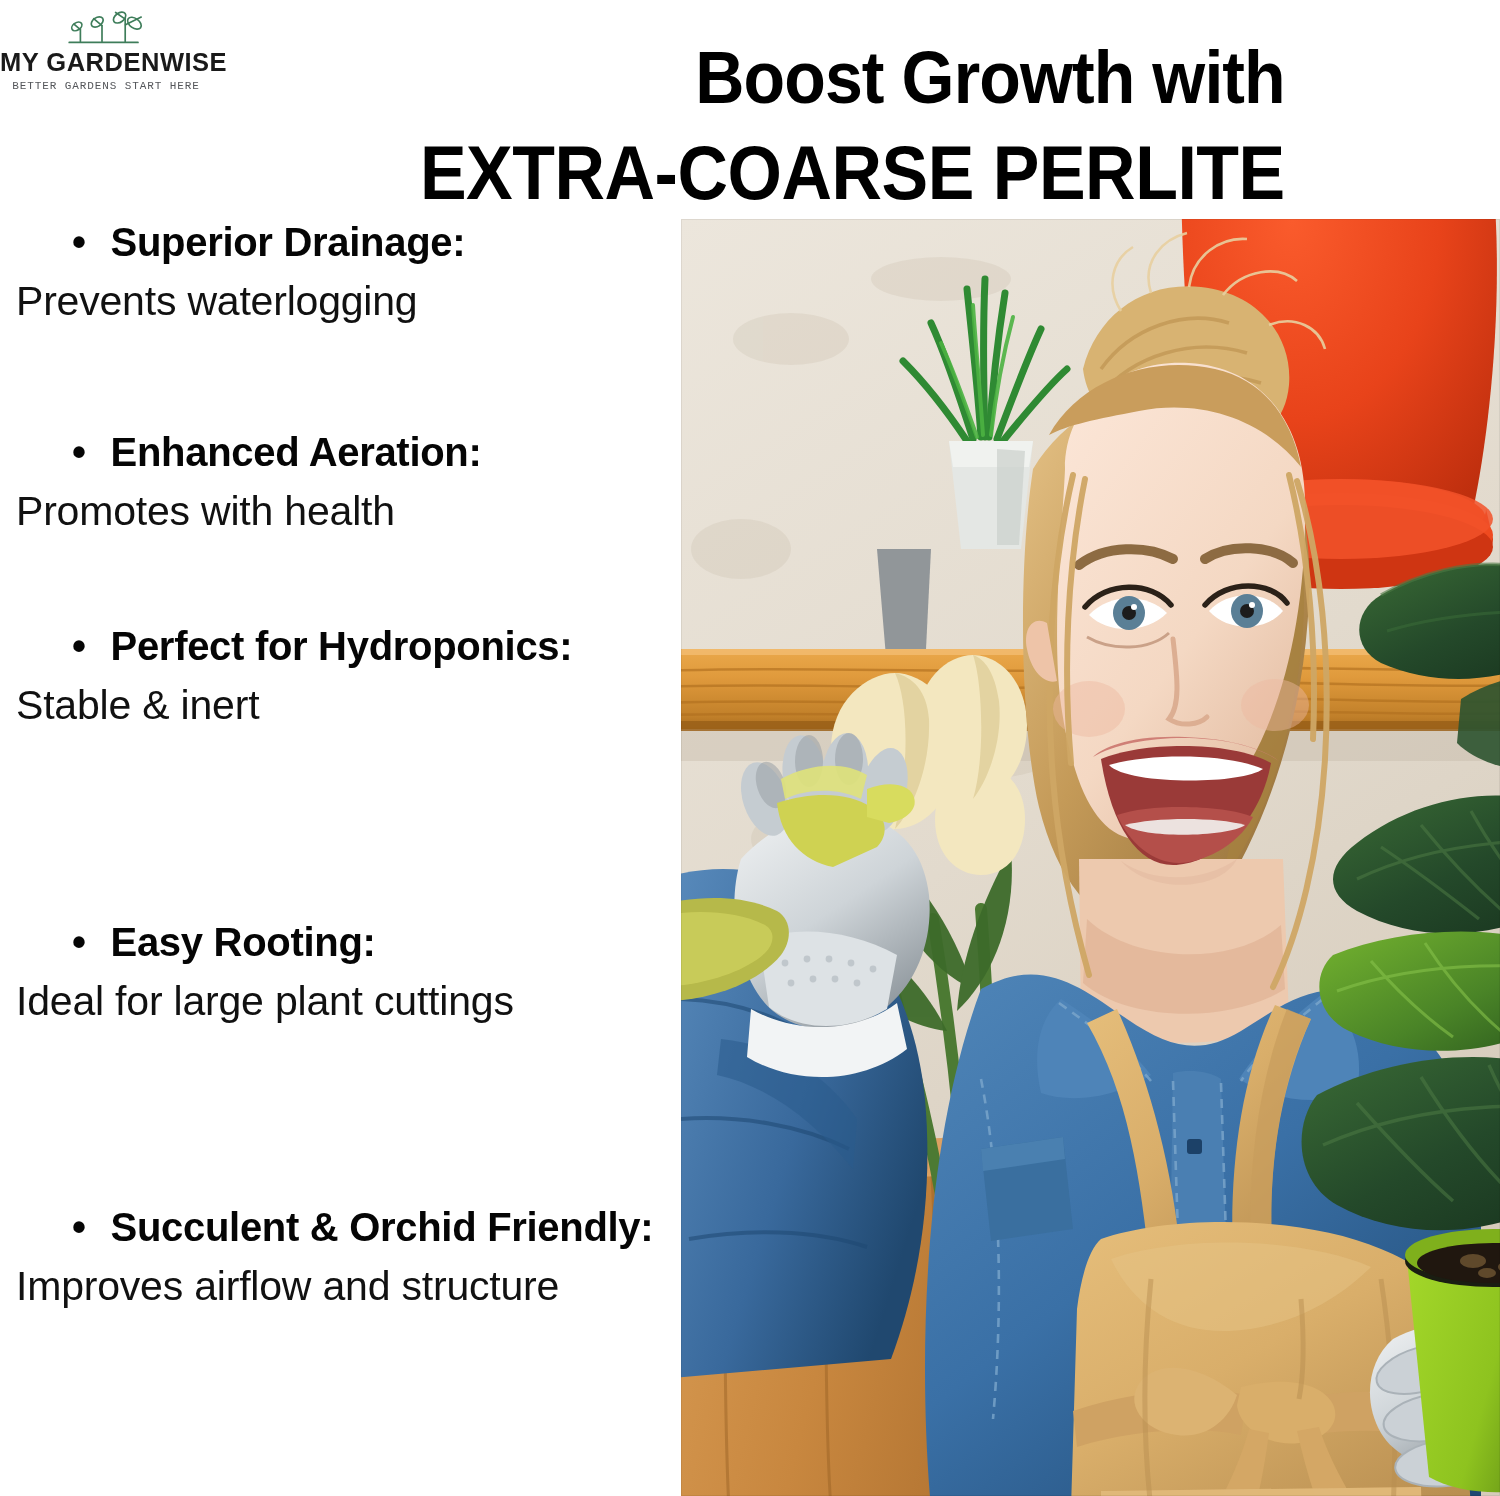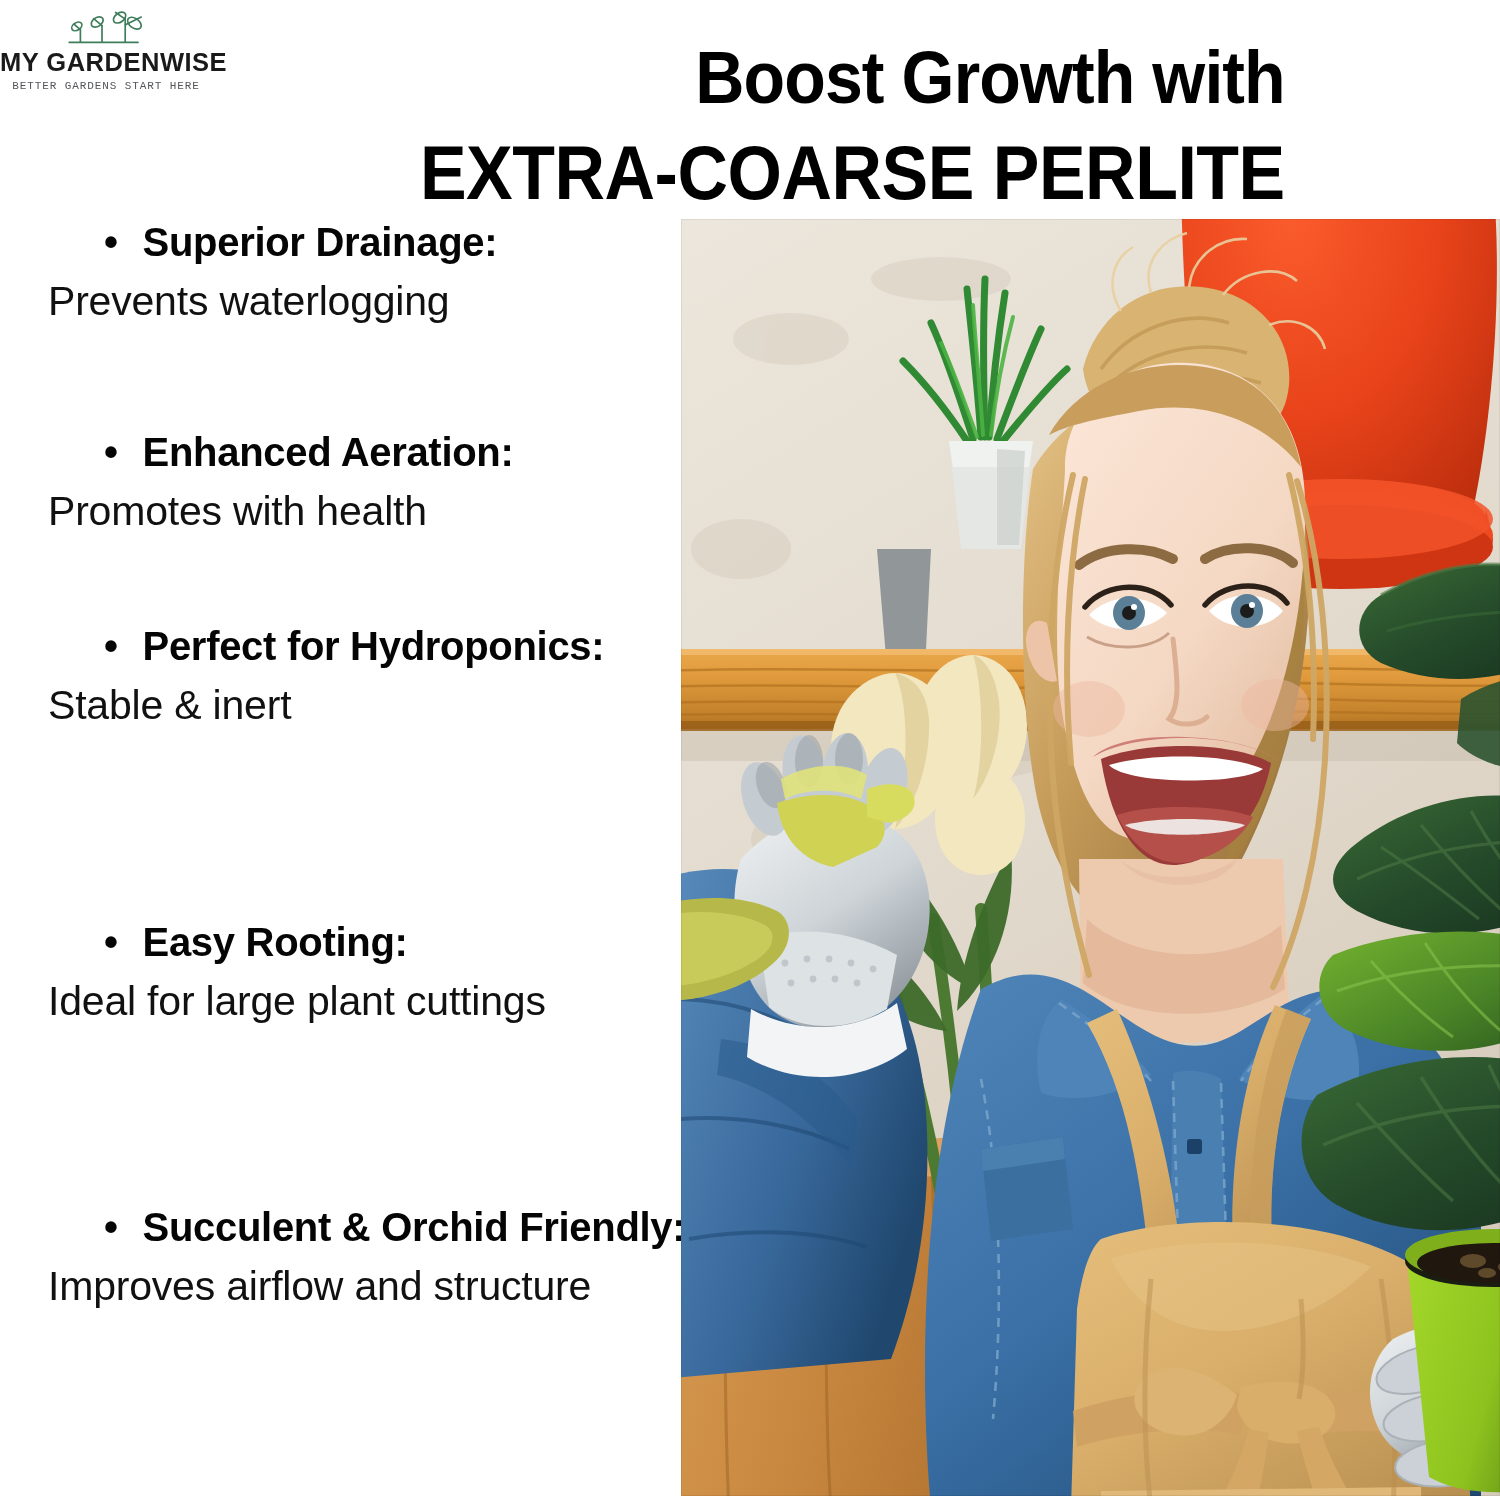--- a/index.html
+++ b/index.html
@@ -83,21 +83,20 @@
     position: absolute;
     left: 0px;
     top: 213px;
     width: 660px;
     height: 1283px;
   }
   .benefit {
     position: absolute;
     left: 0;
     width: 660px;
-    margin-left: 32px;
   }
   .benefit-title {
     display: block;
     padding-left: 72px;
     font-family: "Liberation Sans", sans-serif;
     font-weight: 700;
     font-size: 40px;
     line-height: 1.48;
     color: #050505;
     letter-spacing: -0.3px;

